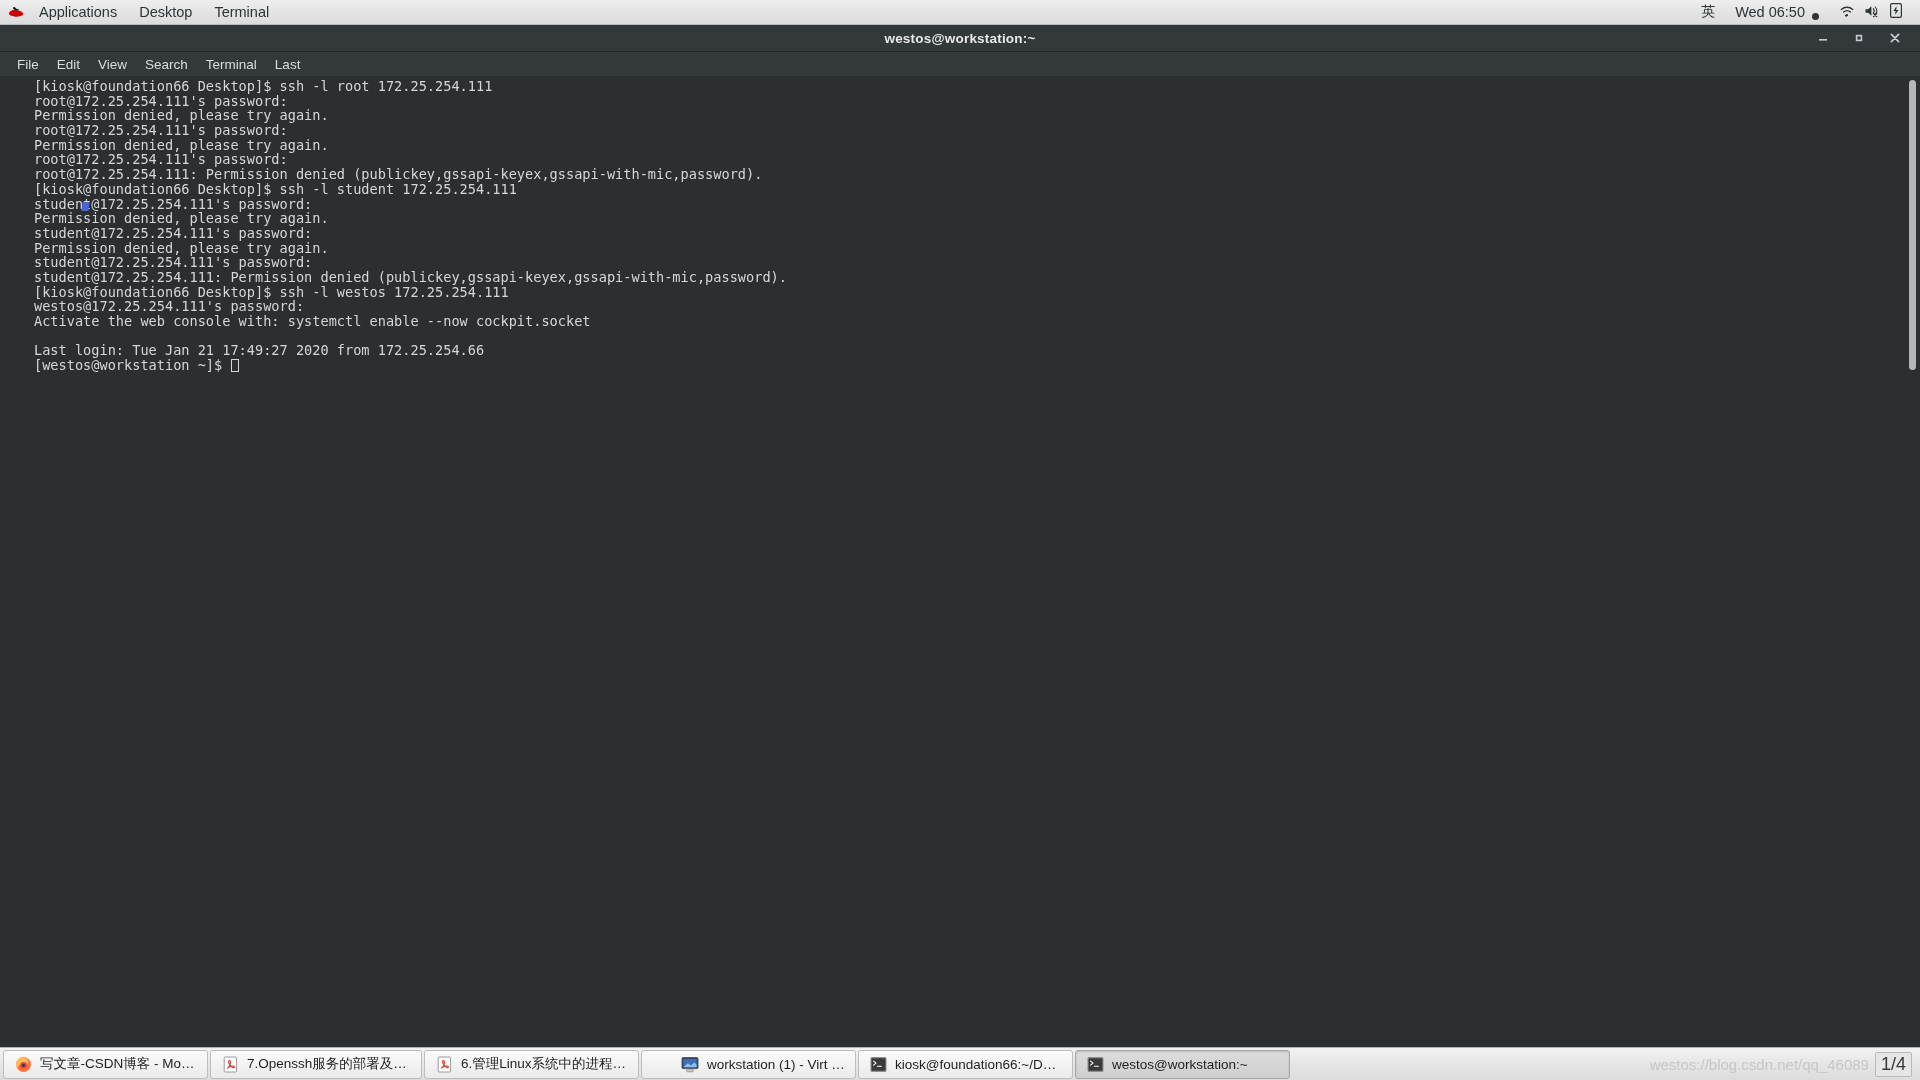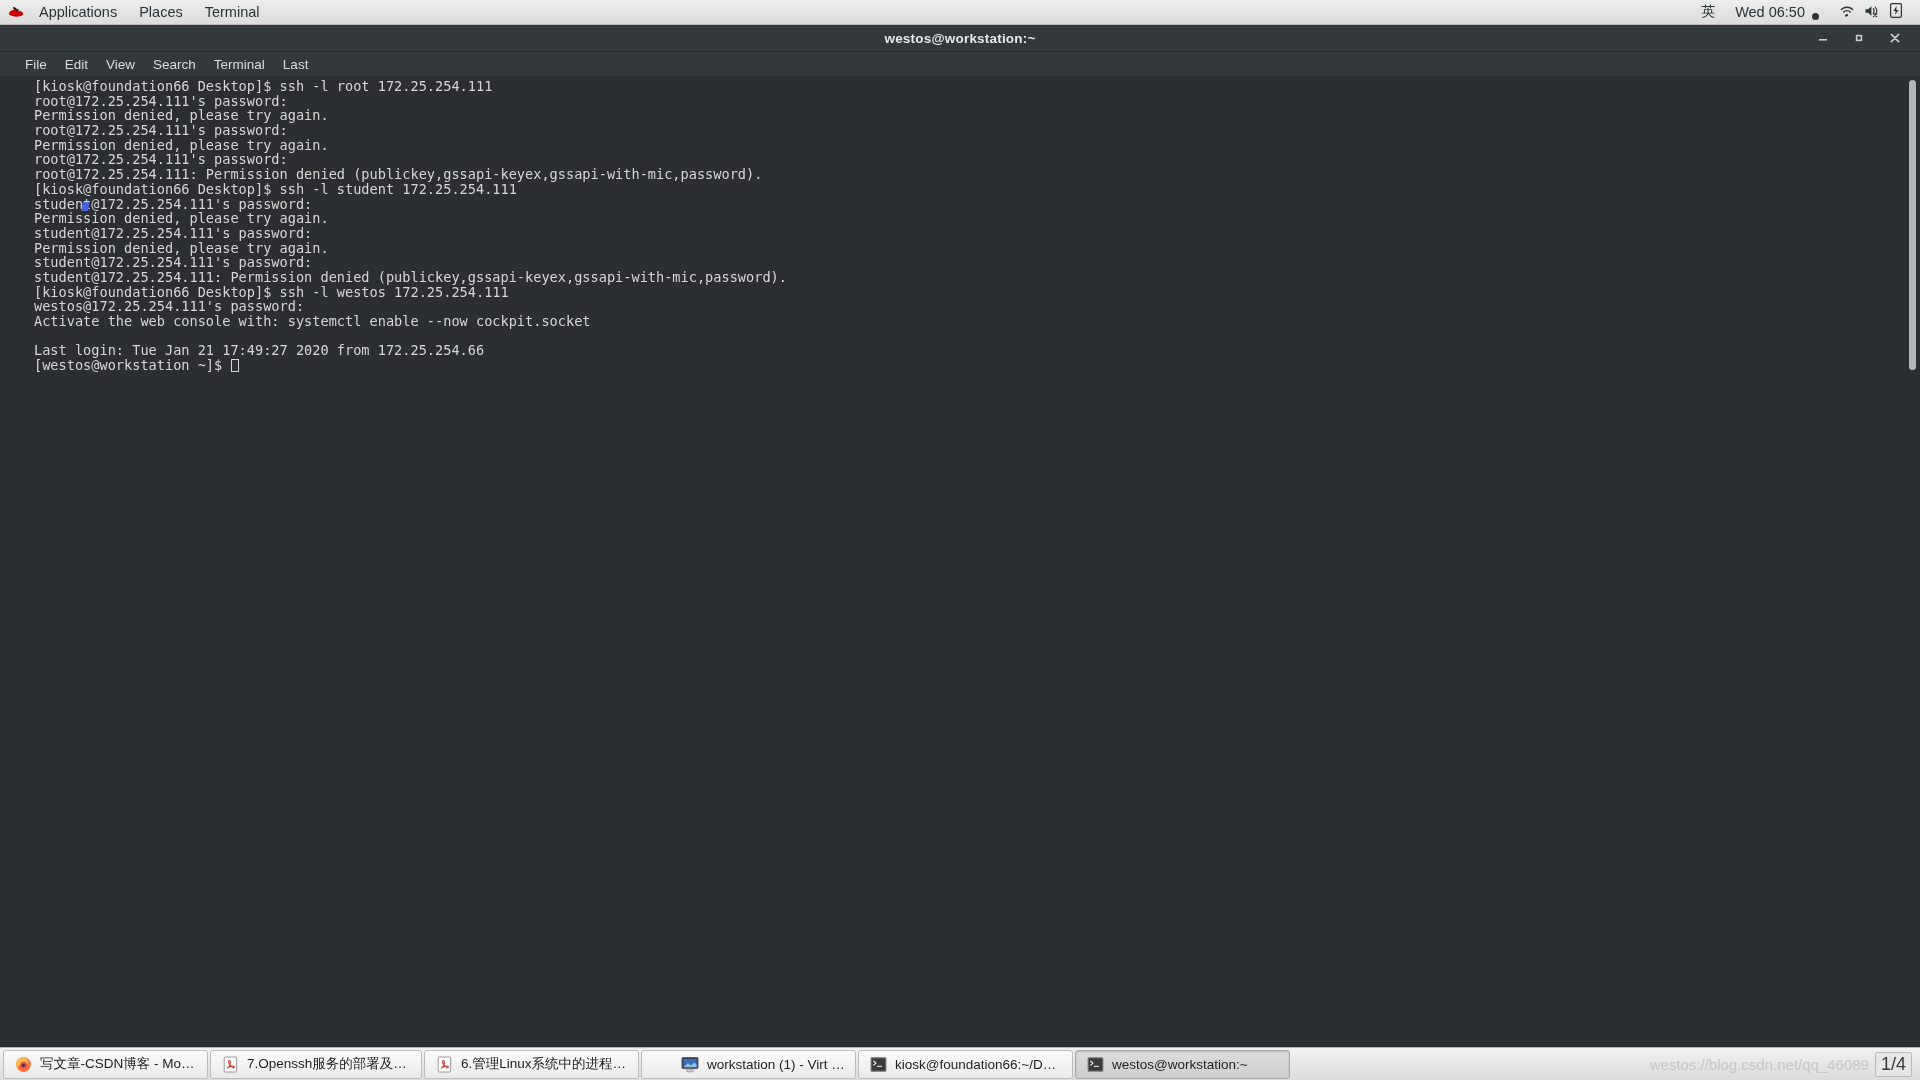--- a/index.html
+++ b/index.html
@@ -62,21 +62,21 @@
   .win-btn {
     width: 18px; height: 18px; display: flex;
     align-items: center; justify-content: center;
     color: #c9cdd0; cursor: pointer;
   }
 
   #menubar {
     height: 25px; width: 100%;
     background: #33383b;
     display: flex; align-items: center;
-    padding-left: 16px;
+    padding-left: 8px;
     border-bottom: 1px solid #2b2f31;
   }
   .menu-item {
     font-size: 13.5px; color: #dcdcdc;
     padding: 3px 9px; cursor: default; white-space: nowrap;
   }
 
   #terminal-body {
     flex: 1 1 auto; position: relative;
     background: #2b2f31; overflow: hidden; margin-left: 32px;
@@ -171,21 +171,21 @@
     <span id="redhat-logo">
       <svg width="20" height="16" viewBox="0 0 20 16">
         <path d="M3 10c0-2 2-4 5.5-4S15 7 16.5 8.5c.6.6.8 1.2.6 1.8-.3 1-1.6 1.6-3.4 2-1.6.4-3.6.5-5.3.2C5.6 12 3 11.3 3 10z" fill="#cc0000"></path>
         <path d="M8 5.6c-.6-.5-1-1.1-1-1.7 0-.5.3-.8.8-.8.7 0 1.4.5 2.2 1.2.6.5 1.1.9 1.6.9.3 0 .5-.1.6-.4.3.3.4.6.4.9 0 .6-.6 1-1.6 1-1.1 0-2.2-.4-3-1.1z" fill="#1a1a1a"></path>
       </svg>
     </span>
     <div class="panel-item">
       <span>Applications</span>
     </div>
     <div class="panel-item">
-      <span>Places</span>
+      <span>Desktop</span>
     </div>
     <div class="panel-item">
       <span>Terminal</span>
     </div>
   </div>
 
   <div class="panel-spacer"></div>
 
   <div class="panel-right">
     <div class="panel-item">

